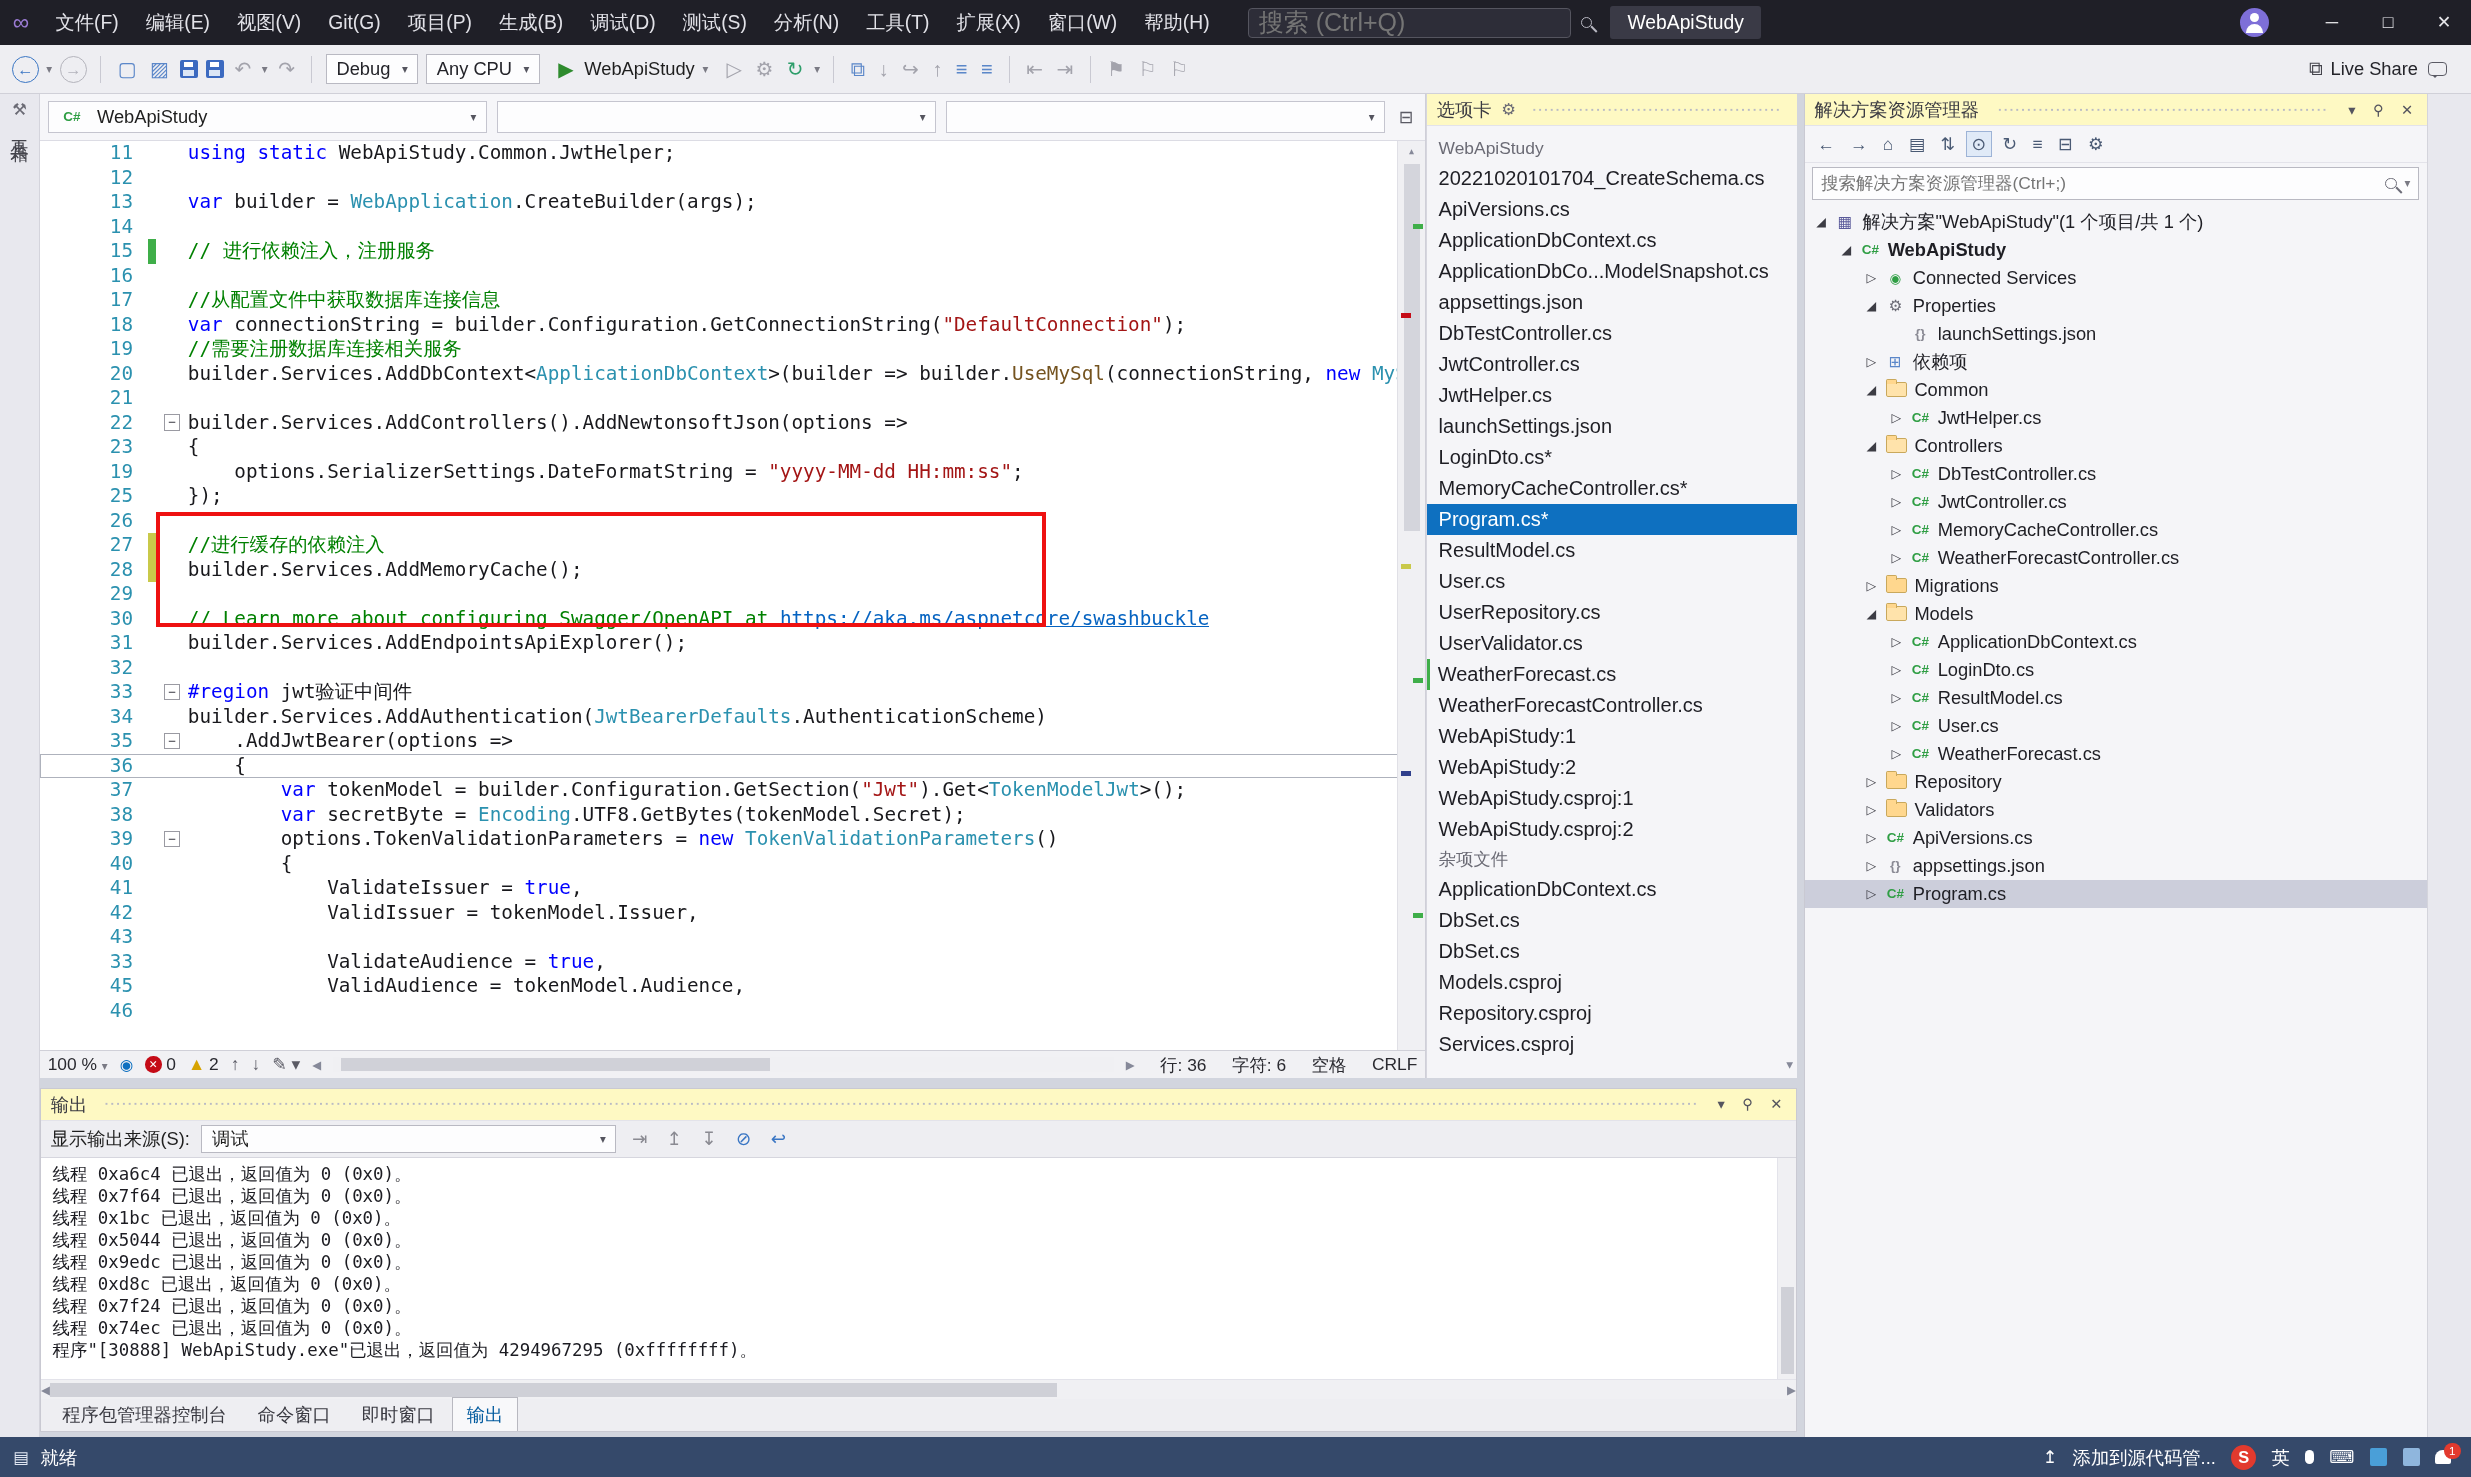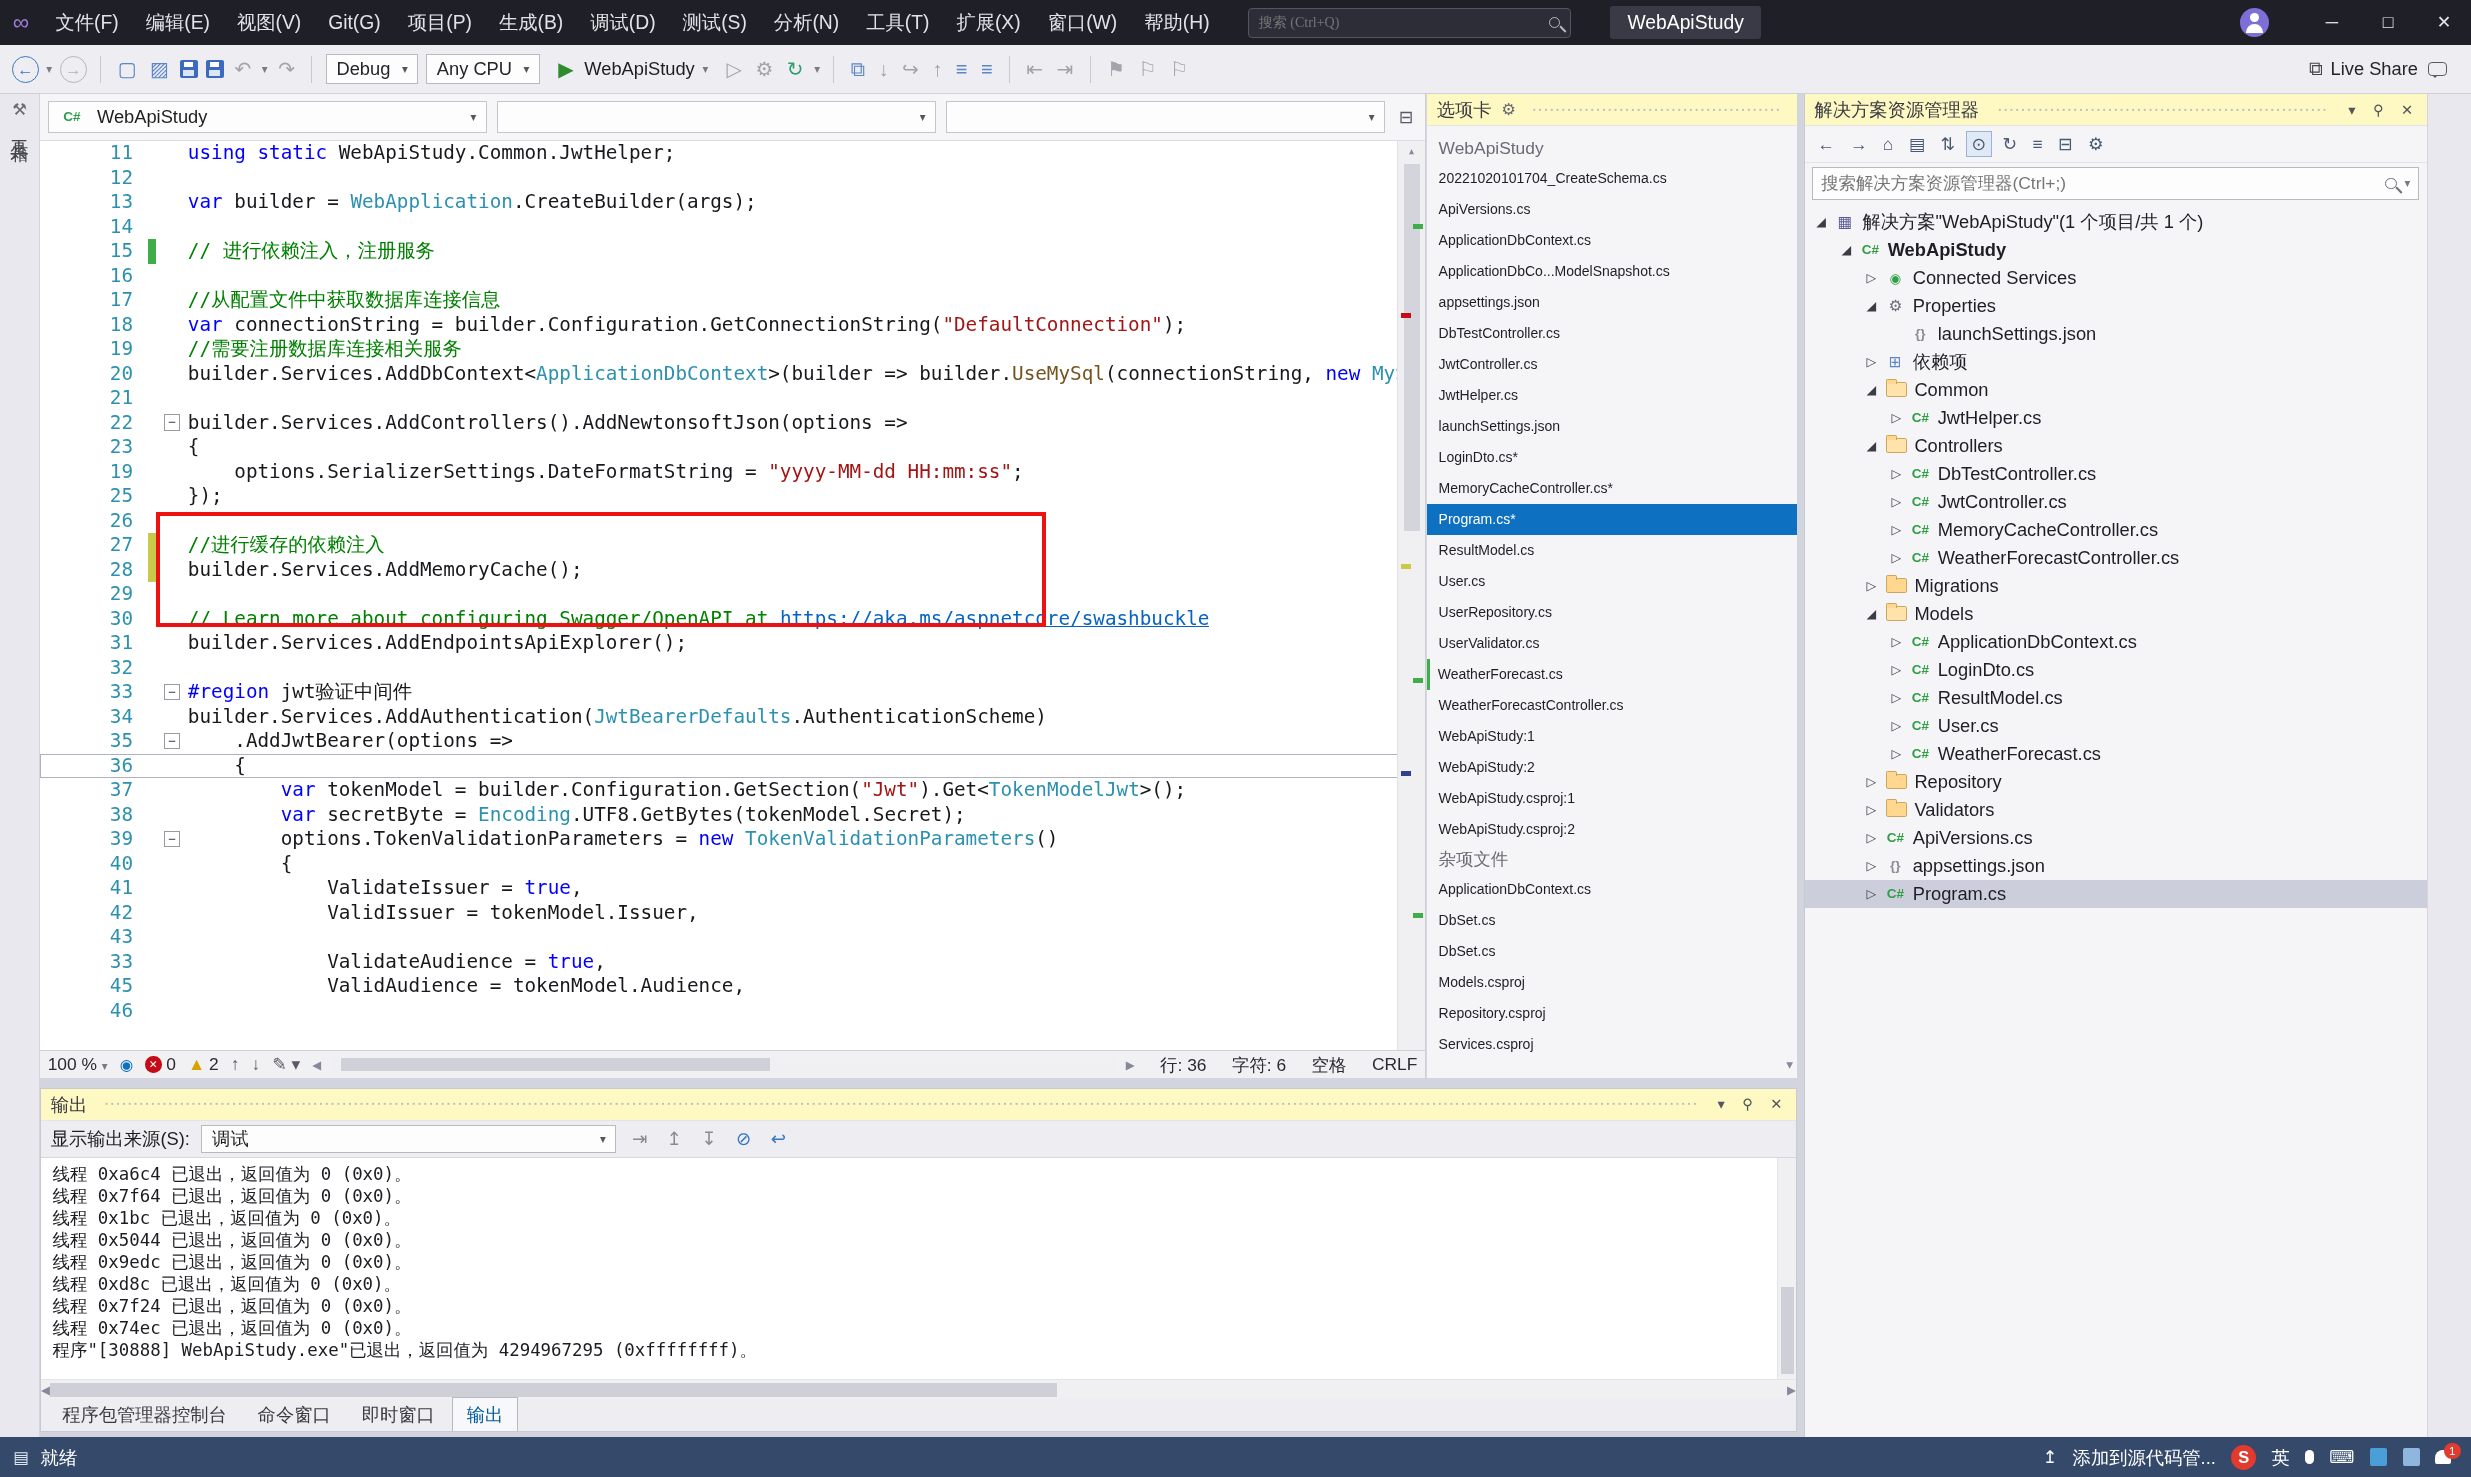--- a/index.html
+++ b/index.html
@@ -7,21 +7,21 @@
   body { font-family:"Liberation Sans","DejaVu Sans",sans-serif; font-size:19.3px; color:#1e1e1e; background:#d2d5de; }
 
   .app { width:2472px; height:1477px; display:flex; flex-direction:column; }
 
   
   .titlebar { height:45px; background:#1f1f27; color:#e6e6ea; display:flex; align-items:center; flex:0 0 auto; }
   .vs-logo { width:42px; text-align:center; color:#9b7bd4; font-size:23px; }
   .menus { display:flex; align-items:center; height:100%; }
   .menu-item { padding:0 13.5px; height:100%; display:flex; align-items:center; font-size:19.3px; color:#e2e2e8; cursor:default; }
   .tb-search { margin-left:25px; width:323px; height:30px; background:#2d2d38; border:1px solid #55555f; border-radius:3.9px; display:flex; align-items:center; padding:0 9.7px; }
-  .tb-search input { flex:1; background:transparent; border:none; outline:none; color:#c2c2cc; font-size:14px; font-family:Liberation Serif, serif; }
+  .tb-search input { flex:1; background:transparent; border:none; outline:none; color:#c2c2cc; font-size:25px; font-family:Liberation Sans, sans-serif; }
   .mag { width:11.6px; height:11.6px; border:1.9px solid #b8b8c2; border-radius:50%; position:relative; flex:0 0 auto; }
   .mag::after { content:''; position:absolute; width:7.7px; height:1.9px; background:#b8b8c2; transform:rotate(45deg); right:-6.8px; bottom:-2.9px; }
   .mag.gray { border-color:#6d6d78; } .mag.gray::after { background:#6d6d78; }
   .win-title { margin-left:39px; background:#3a3a46; color:#ffffff; padding:5.8px 17.4px; border-radius:2.9px; font-size:19.3px; }
   .tb-right { margin-left:auto; display:flex; align-items:center; height:100%; }
   .avatar { width:29px; height:29px; border-radius:50%; background:#7e6fd8; position:relative; margin-right:35px; }
   .avatar::before { content:''; position:absolute; width:9.7px; height:9.7px; background:#fff; border-radius:50%; left:9.7px; top:4.8px; }
   .avatar::after { content:''; position:absolute; width:17.4px; height:8.7px; background:#fff; border-radius:8.7px 8.7px 0 0; left:5.8px; bottom:3.9px; }
   .winbtn { width:56px; height:45px; display:flex; align-items:center; justify-content:center; font-size:17.4px; color:#e6e6ea; }
 
@@ -98,21 +98,21 @@
   .pos { margin-left:13.5px; color:#2a2a30; }
 
   
   .tabs-panel { width:371px; background:#f5f5f8; border-left:1px solid #d6d6de; display:flex; flex-direction:column; position:relative; }
   .panel-header { height:32px; display:flex; align-items:center; padding:0 9.7px; gap:9.7px; font-size:18.3px; color:#3a3a42; background:#fef9c3; border-bottom:1px solid #e3e3ea; }
   .gear { color:#6a6a74; font-size:16.4px; }
   .drag-dots { flex:1; height:7.7px; margin:0 5.8px; background-image:radial-gradient(#b9bac4 1.2px, transparent 1.3px); background-size:5.8px 5.8px; background-position:center; }
   .hdr-ic { color:#55555f; font-size:14.5px; padding:0 3.9px; }
   .tabs-list { flex:1; overflow:hidden; padding-top:7.7px; }
   .tab-group-header { height:29px; line-height:29px; padding-left:11.6px; color:#6b6b75; font-size:17.4px; }
-  .tab-item { height:31px; line-height:31px; padding-left:11.6px; font-size:14px; color:#1e1e24; position:relative; }
+  .tab-item { height:31px; line-height:31px; padding-left:11.6px; font-size:20px; color:#1e1e24; position:relative; }
   .tab-item.selected { background:#0e70c0; color:#ffffff; }
   .tab-item.marked { border-left:3.9px solid #3fae49; padding-left:7.7px; }
   .tabs-scroll-down { position:absolute; right:3.9px; bottom:5.8px; color:#868999; font-size:13.5px; }
 
   
   .hsplit { height:9.7px; background:#d2d5de; }
   .vsplit { width:6.8px; background:#d2d5de; }
 
   
   .output-panel { height:344px; background:#ffffff; border:1px solid #c9c9d2; display:flex; flex-direction:column; }

